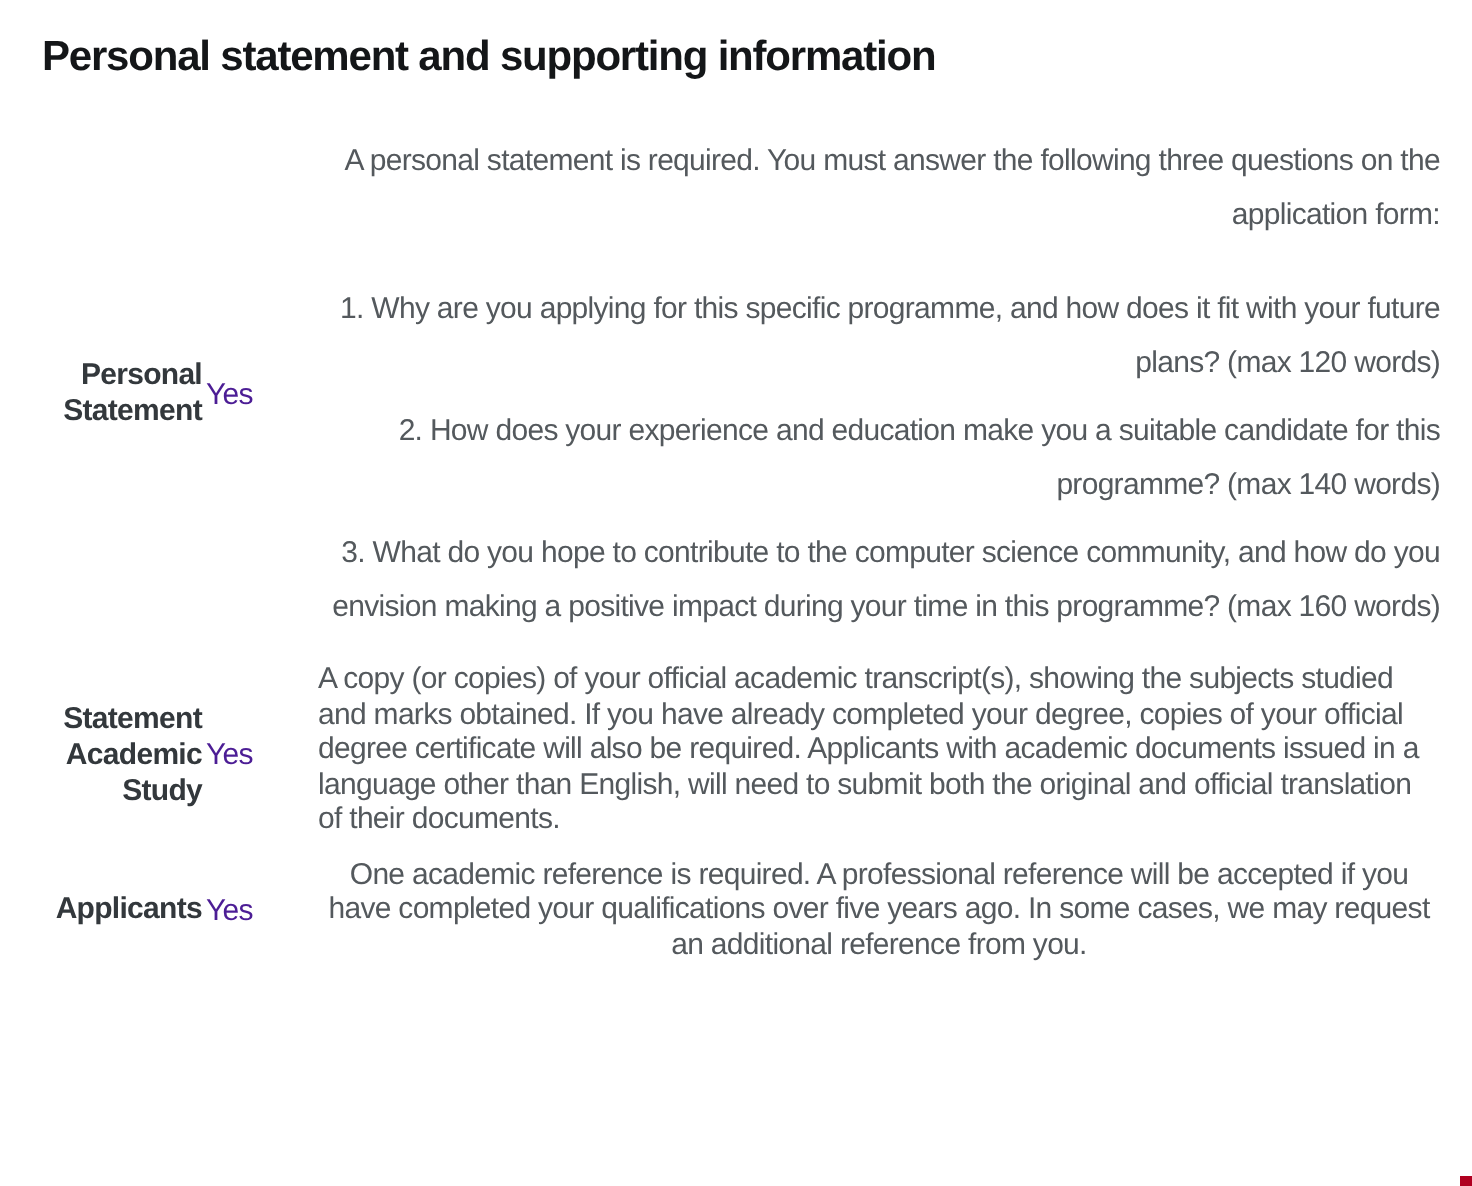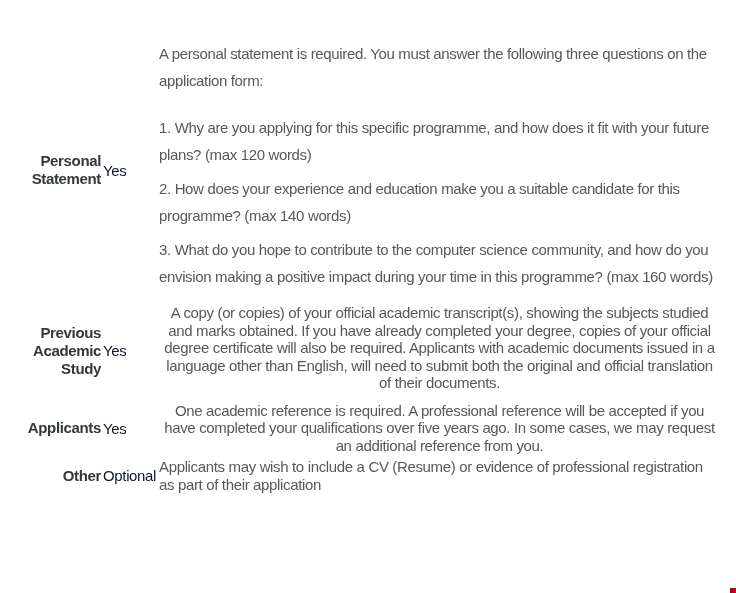--- a/index.html
+++ b/index.html
@@ -41,74 +41,70 @@
     font-weight: bold;
     font-size: 15px;
     line-height: 1.18;
     letter-spacing: -0.35px;
     color: #33383c;
   }
   .req-cell {
     width: 58px;
     font-size: 15px;
     letter-spacing: -0.35px;
-    color: #0f172a;
+    color: #4c1d95;
     padding-left: 2px;
   }
   .desc-cell {
     font-size: 15px;
     letter-spacing: -0.35px;
     color: #54595d;
     line-height: 1.17;
     padding: 2px 0;
   }
   .row-0 .desc-cell { padding-bottom: 12px; }
-  .row-1 .desc-cell { padding-bottom: 8px; text-align: center; }
+  .row-1 .desc-cell { padding-bottom: 8px; }
   .row-2 .desc-cell { padding-bottom: 2px; text-align: center; }
-  .para { margin: 0 0 7px 0; line-height: 1.8; }
+  .para { margin: 0 0 7px 0; line-height: 1.8; text-align: right; }
   .para-lead { margin-bottom: 20px; }
   .desc-cell .para:last-child { margin-bottom: 0; }
   .corner-mark {
     position: absolute;
     right: 0;
     bottom: 0;
     width: 6px;
     height: 5px;
     background: #b00020;
   }
 </style>
 </head>
 <body>
 
 <div class="page">
+  <h1 class="page-title">Personal statement and supporting information</h1>
 
   <table class="req-table">
     <tbody>
       <tr class="row-0">
         <td class="label-cell">Personal Statement</td>
         <td class="req-cell">Yes</td>
         <td class="desc-cell">
           <p class="para para-lead">A personal statement is required. You must answer the following three questions on the application form:</p>
           <p class="para">1. Why are you applying for this specific programme, and how does it fit with your future plans? (max 120 words)</p>
           <p class="para">2. How does your experience and education make you a suitable candidate for this programme? (max 140 words)</p>
           <p class="para">3. What do you hope to contribute to the computer science community, and how do you envision making a positive impact during your time in this programme? (max 160 words)</p>
         </td>
       </tr>
       <tr class="row-1">
-        <td class="label-cell">Previous Academic Study</td>
+        <td class="label-cell">Statement Academic Study</td>
         <td class="req-cell">Yes</td>
         <td class="desc-cell">A copy (or copies) of your official academic transcript(s), showing the subjects studied and marks obtained. If you have already completed your degree, copies of your official degree certificate will also be required. Applicants with academic documents issued in a language other than English, will need to submit both the original and official translation of their documents.</td>
       </tr>
       <tr class="row-2">
         <td class="label-cell">Applicants</td>
         <td class="req-cell">Yes</td>
         <td class="desc-cell">One academic reference is required. A professional reference will be accepted if you have completed your qualifications over five years ago. In some cases, we may request an additional reference from you.</td>
       </tr>
-      <tr class="row-3">
-        <td class="label-cell">Other</td>
-        <td class="req-cell">Optional</td>
-        <td class="desc-cell">Applicants may wish to include a CV (Resume) or evidence of professional registration as part of their application</td>
-      </tr>
     </tbody>
   </table>
 
   <div class="corner-mark"></div>
 </div>
 
 </body></html>

